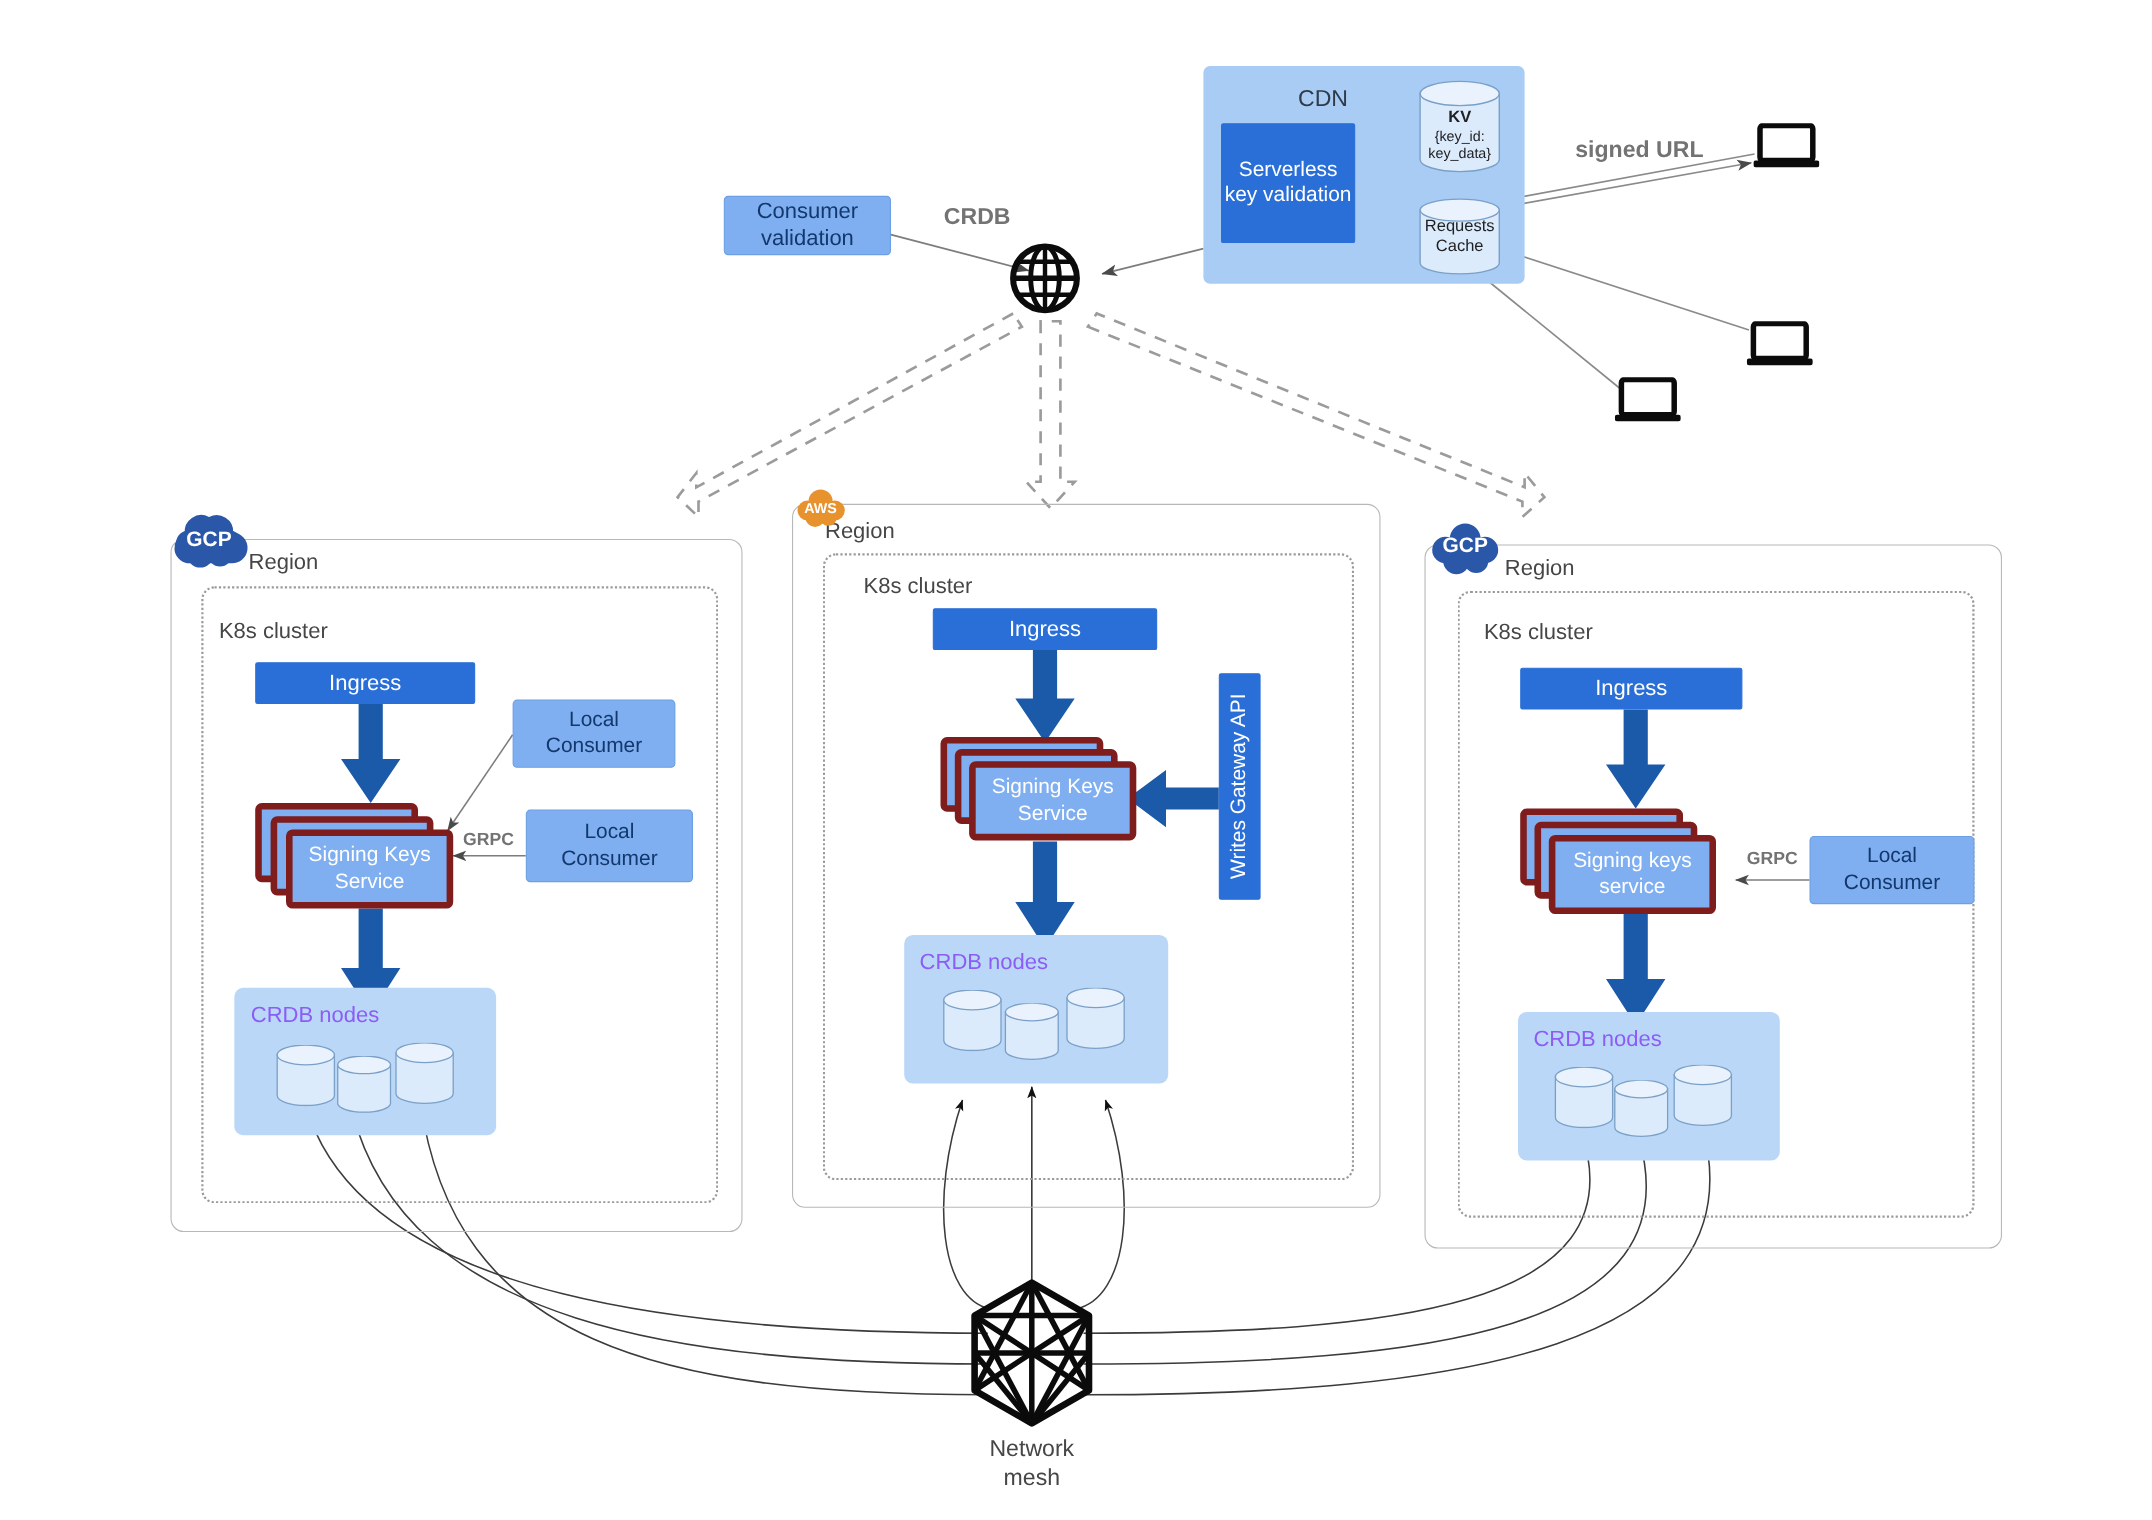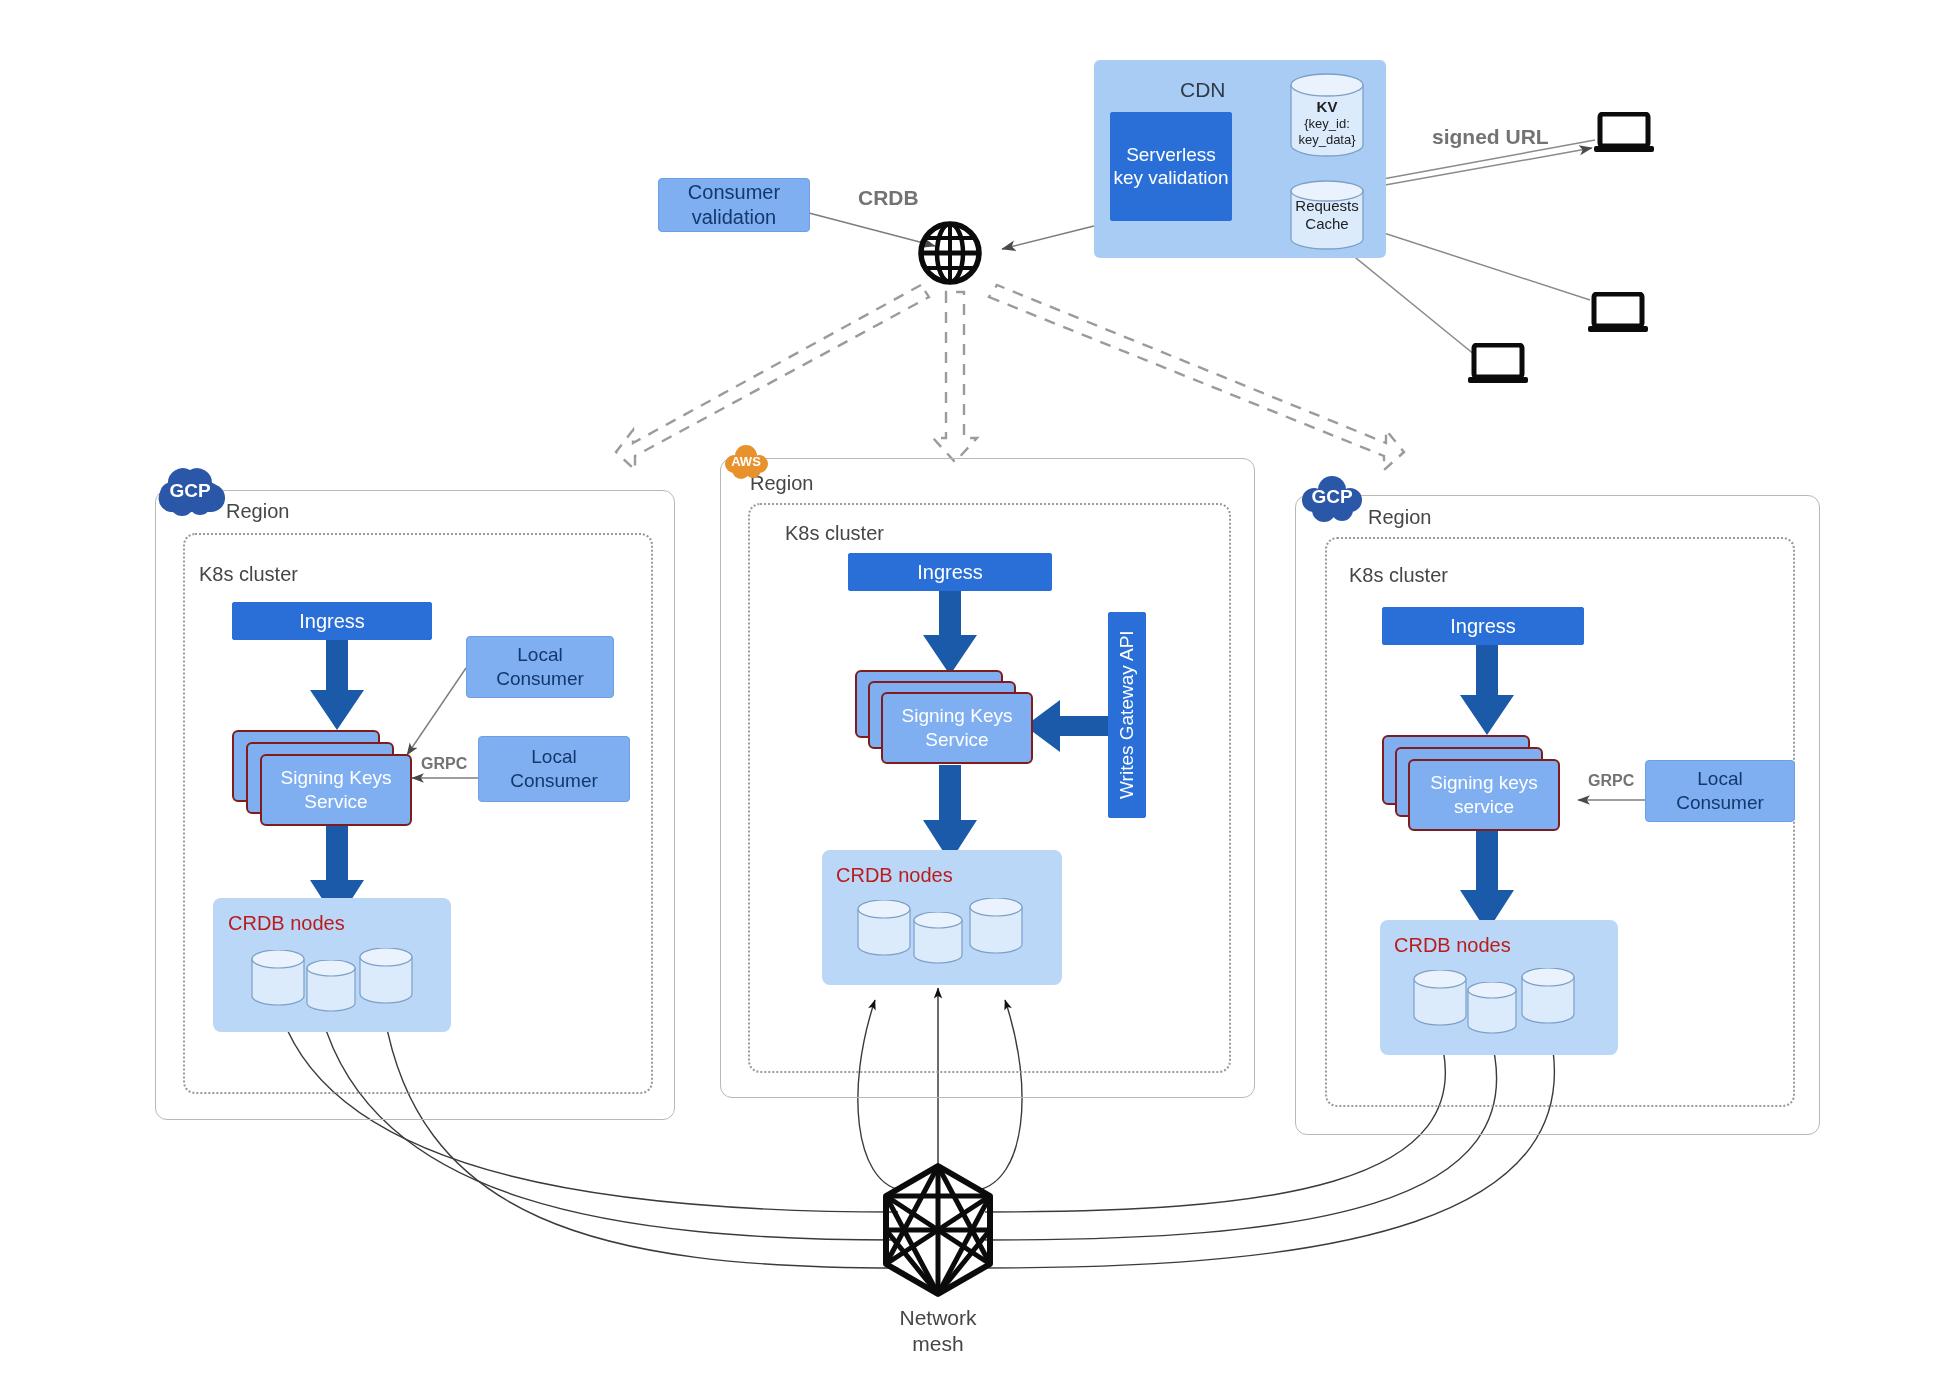--- a/index.html
+++ b/index.html
@@ -22,28 +22,28 @@
             display:flex;align-items:center;justify-content:center;
             text-align:center;border-radius:4px;line-height:1.25;}
 
   
   .region{border:1px solid #b8b8b8;border-radius:12px;background:transparent;}
   .cluster{border:2px dotted #9a9a9a;border-radius:12px;background:transparent;}
   .container-label{position:absolute;color:#444746;white-space:nowrap;}
 
   
   .crdbgroup{background:#BBD7F7;border-radius:8px;}
-  .crdblabel{position:absolute;color:#b91c1c;}
+  .crdblabel{position:absolute;color:#8b5cf6;}
 
   
   .cdnpanel{background:#A9CCF5;border-radius:6px;}
 
   
   .stack{position:absolute;}
-  .stack .card{position:absolute;background:#7FAFF0;border:2px solid #7f1d1d;
+  .stack .card{position:absolute;background:#7FAFF0;border:6px solid #7f1d1d;
                border-radius:6px;box-sizing:border-box;}
   .stack .card.front{display:flex;align-items:center;justify-content:center;
                      text-align:center;color:#ffffff;line-height:1.25;}
 
   
   .cloudbadge{position:absolute;display:flex;align-items:center;
               justify-content:center;color:#ffffff;font-weight:bold;}
   .cloudbadge span{position:relative;z-index:2;}
   .cloudbadge svg{position:absolute;left:0;top:0;}
 

